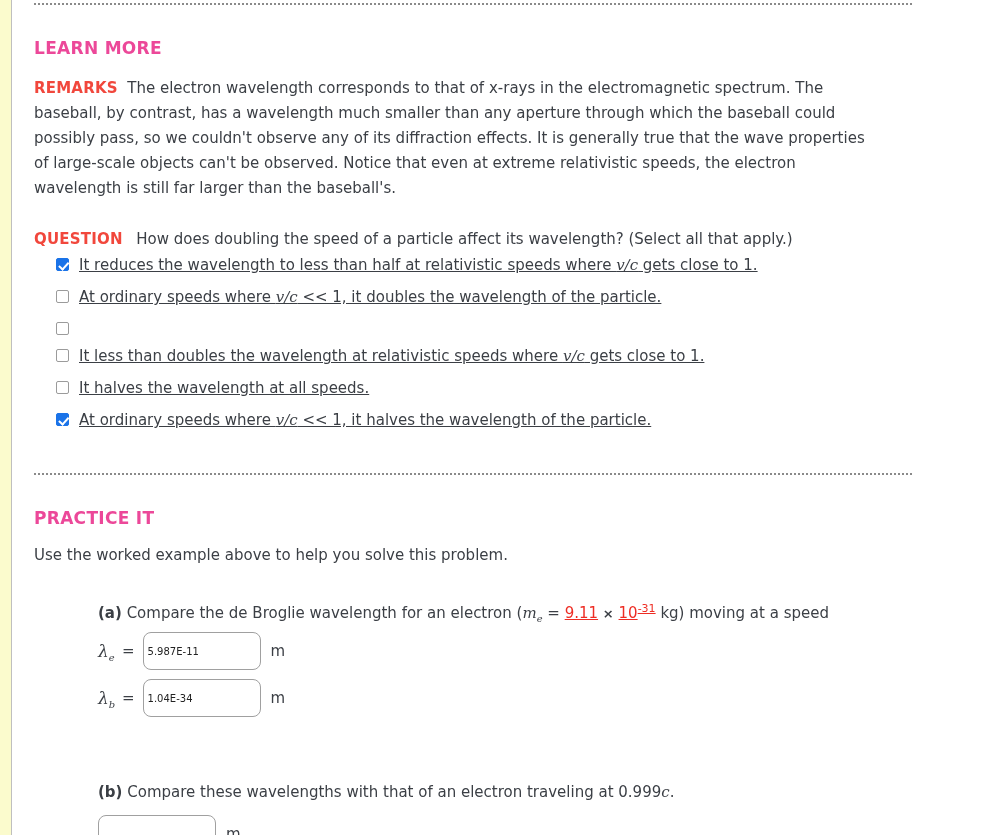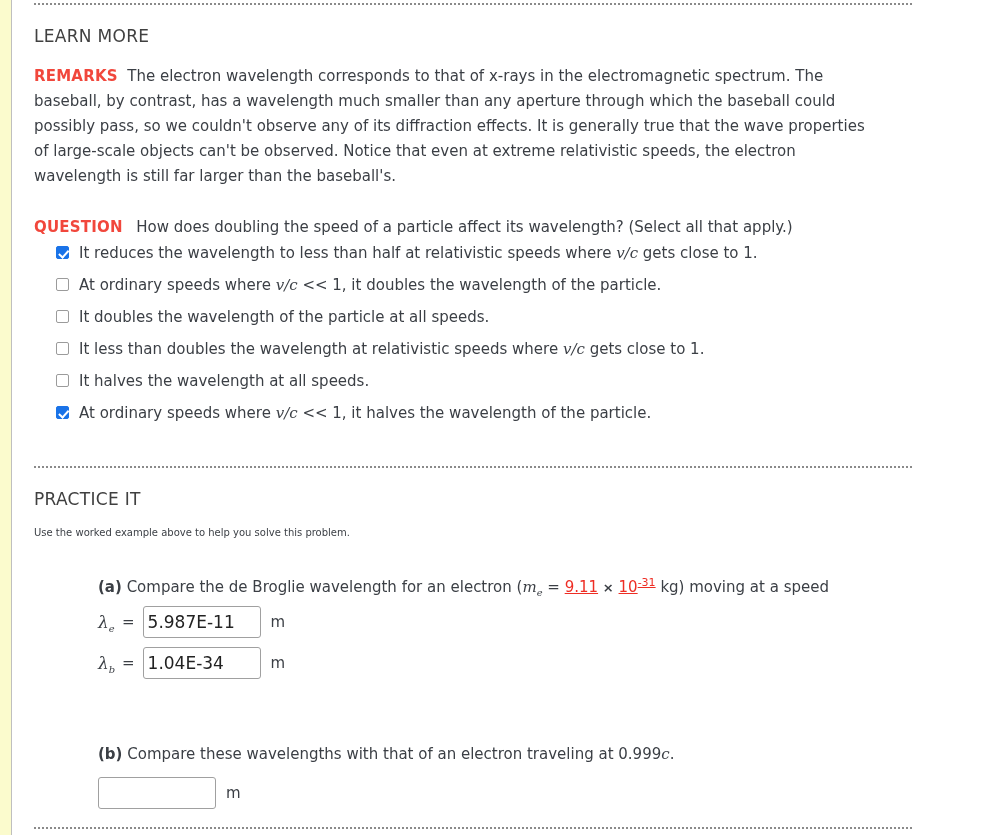--- a/index.html
+++ b/index.html
@@ -47,24 +47,24 @@
     margin: 0 0 0 22px;
     width: 878px;
   }
   .dotted.top    { margin-top: 3px; }
   .dotted.mid    { margin-top: 0px; }
   .dotted.bottom { margin-top: 0px; }
 
   
   h2.section-title {
     font-size: 17px;
-    font-weight: normal;
-    color: #404040;
+    font-weight: bold;
+    color: #ec4899;
     letter-spacing: 0.3px;
-    margin: 21px 0 0 22px;
+    margin: 33px 0 0 22px;
   }
 
   
   .para {
     margin: 18px 22px 0 22px;
     line-height: 25px;
     font-size: 15px;
     color: #3b3f45;
     max-width: 845px;
   }
@@ -100,20 +100,21 @@
     vertical-align: sub;
     line-height: 0;
   }
   .times { font-weight: bold; font-size: 13px; }
 
   
   .options {
     margin: 0 0 0 44px;
     padding: 0;
     list-style: none;
+    text-decoration: underline;
   }
   .option-row {
     display: flex;
     align-items: flex-start;
     margin-top: 10px;
     line-height: 22px;
   }
   .option-row:first-child { margin-top: 2px; }
   .option-text {
     margin-left: 10px;
@@ -144,21 +145,21 @@
     left: 3.5px; top: 0.5px;
     width: 3.5px; height: 7.5px;
     border: solid #ffffff;
     border-width: 0 2px 2px 0;
     transform: rotate(42deg);
   }
 
   
   .practice-intro {
     margin: 18px 22px 0 22px;
-    font-size: 10px;
+    font-size: 15px;
   }
 
   .problem {
     margin: 34px 0 0 86px;
     max-width: 800px;
   }
   .q-line {
     line-height: 30px;
     font-size: 15px;
   }
@@ -177,29 +178,29 @@
     font-size: 17px;
     width: 22px;
     display: inline-block;
   }
   .eq {
     font-size: 15px;
     margin: 0 8px 0 2px;
   }
   input.ans {
     width: 118px;
-    height: 32px;
+    height: 38px;
     box-sizing: border-box;
     border: 1px solid #a0a0a0;
     background: #ffffff;
     font-family: "DejaVu Sans", "Liberation Sans", sans-serif;
-    font-size: 17px;
+    font-size: 10px;
     color: #222;
     padding: 1px 4px;
-    border-radius: 3px;
+    border-radius: 8px;
     outline: none;
   }
   .unit {
     margin-left: 10px;
     font-size: 15px;
   }
 
   .part-b { margin-top: 60px; }
   .part-b .answer-row { margin-top: 8px; margin-left: 0px; }
 </style>
@@ -229,21 +230,20 @@
     <li class="option-row">
       <span class="cbox checked"></span>
       <span class="option-text"><span>It reduces the wavelength to less than half at relativistic speeds where </span><span class="frac-vc">v/c</span><span> gets close to 1.</span></span>
     </li>
     <li class="option-row">
       <span class="cbox unchecked"></span>
       <span class="option-text"><span>At ordinary speeds where </span><span class="frac-vc">v/c</span><span> &lt;&lt; 1, it doubles the wavelength of the particle.</span></span>
     </li>
     <li class="option-row">
       <span class="cbox unchecked"></span>
-      <span class="option-text"><span>It doubles the wavelength of the particle at all speeds.</span><span class="frac-vc"></span><span></span></span>
     </li>
     <li class="option-row">
       <span class="cbox unchecked"></span>
       <span class="option-text"><span>It less than doubles the wavelength at relativistic speeds where </span><span class="frac-vc">v/c</span><span> gets close to 1.</span></span>
     </li>
     <li class="option-row">
       <span class="cbox unchecked"></span>
       <span class="option-text"><span>It halves the wavelength at all speeds.</span><span class="frac-vc"></span><span></span></span>
     </li>
     <li class="option-row">

